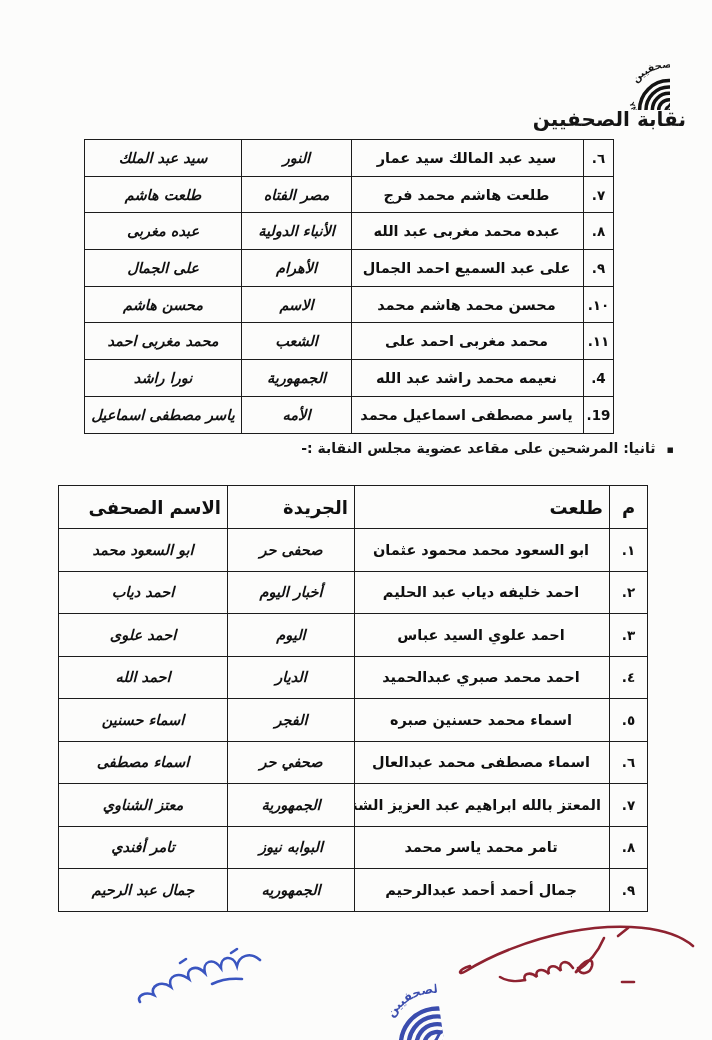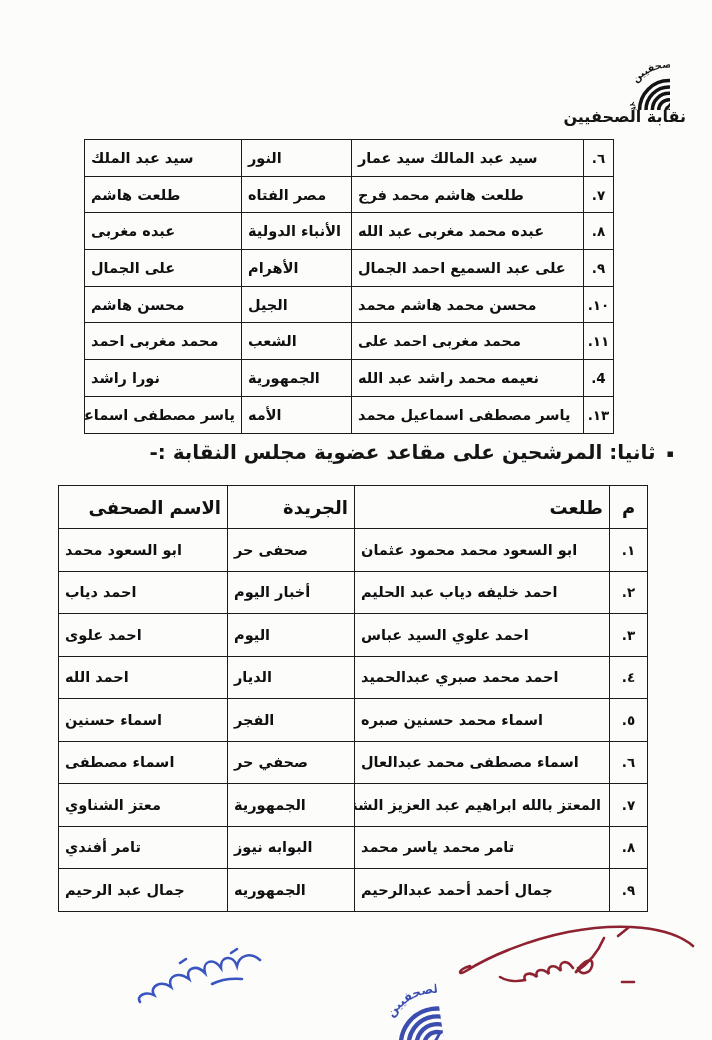--- a/index.html
+++ b/index.html
@@ -6,45 +6,45 @@
   body{
     width:712px;height:1040px;position:relative;overflow:hidden;
     background:#fcfcfb;
     font-family:"DejaVu Sans","Liberation Sans",sans-serif;
     color:#151515;
   }
   
   .seal-top{position:absolute;top:4px;left:566px;width:104px;height:106px;color:#141414;}
   .org-title{
     position:absolute;top:107px;right:26px;margin:0;
-    font-size:16px;font-weight:bold;letter-spacing:0;
+    font-size:20px;font-weight:bold;letter-spacing:0;
   }
   
   table{border-collapse:collapse;table-layout:fixed;direction:rtl;}
   td,th{
     border:1.6px solid #1c1c1c;
     font-weight:bold;font-size:14.5px;color:#101010;
     padding:0 6px;overflow:hidden;white-space:nowrap;
   }
   .tbl1{position:absolute;top:139px;left:84px;width:529px;}
   .tbl1 td{height:35.7px;}
   .tbl2{position:absolute;top:485px;left:58px;width:589px;}
   .tbl2 td{height:41.5px;margin-top:44px;}
   .tbl2 th{height:42px;font-size:18px;text-align:right;}
   td.c-num{text-align:center;font-size:13.5px;padding:0 2px;}
-  td.c-name{text-align:left;padding-right:8px;}
-  td.c-paper,td.c-press{text-align:left;}
+  td.c-name{text-align:center;padding-right:8px;}
+  td.c-paper,td.c-press{text-align:center;font-style:italic;}
   th.c-num{text-align:center;}
   
   .section-head{
     position:absolute;top:440px;right:38px;
     display:flex;align-items:center;gap:11px;direction:rtl;
   }
   .section-head .bullet{font-size:11px;line-height:1;transform:translateY(1px);}
-  .section-head .txt{font-size:20px;font-weight:bold;}
+  .section-head .txt{font-size:14px;font-weight:bold;}
   
   .stamp{position:absolute;top:924px;left:296px;width:140px;height:130px;color:#2b3fa8;opacity:.92;transform:rotate(-8deg);}
   .sig-blue{position:absolute;top:944px;left:92px;width:185px;height:70px;}
   .sig-red{position:absolute;top:916px;left:408px;width:300px;height:95px;}
   svg{display:block;}
 </style>
 </head>
 <body>
 
 <svg width="0" height="0" style="position:absolute" aria-hidden="true">
@@ -108,37 +108,37 @@
   </tr>
       <tr>
     <td class="c-num">٩.</td>
     <td class="c-name">على عبد السميع احمد الجمال</td>
     <td class="c-paper">الأهرام</td>
     <td class="c-press">على الجمال</td>
   </tr>
       <tr>
     <td class="c-num">١٠.</td>
     <td class="c-name">محسن محمد هاشم محمد</td>
-    <td class="c-paper">الجيل</td>
+    <td class="c-paper">الاسم</td>
     <td class="c-press">محسن هاشم</td>
   </tr>
       <tr>
     <td class="c-num">١١.</td>
     <td class="c-name">محمد مغربى احمد على</td>
     <td class="c-paper">الشعب</td>
     <td class="c-press">محمد مغربى احمد</td>
   </tr>
       <tr>
     <td class="c-num">4.</td>
     <td class="c-name">نعيمه محمد راشد عبد الله</td>
     <td class="c-paper">الجمهورية</td>
     <td class="c-press">نورا راشد</td>
   </tr>
       <tr>
-    <td class="c-num">١٣.</td>
+    <td class="c-num">19.</td>
     <td class="c-name">ياسر مصطفى اسماعيل محمد</td>
     <td class="c-paper">الأمه</td>
     <td class="c-press">ياسر مصطفى اسماعيل</td>
   </tr>
     </tbody>
 </table>
 
 <div class="section-head">
   <span class="bullet">▪</span>
   <span class="txt">ثانيا:  المرشحين على مقاعد عضوية مجلس النقابة :-</span>

